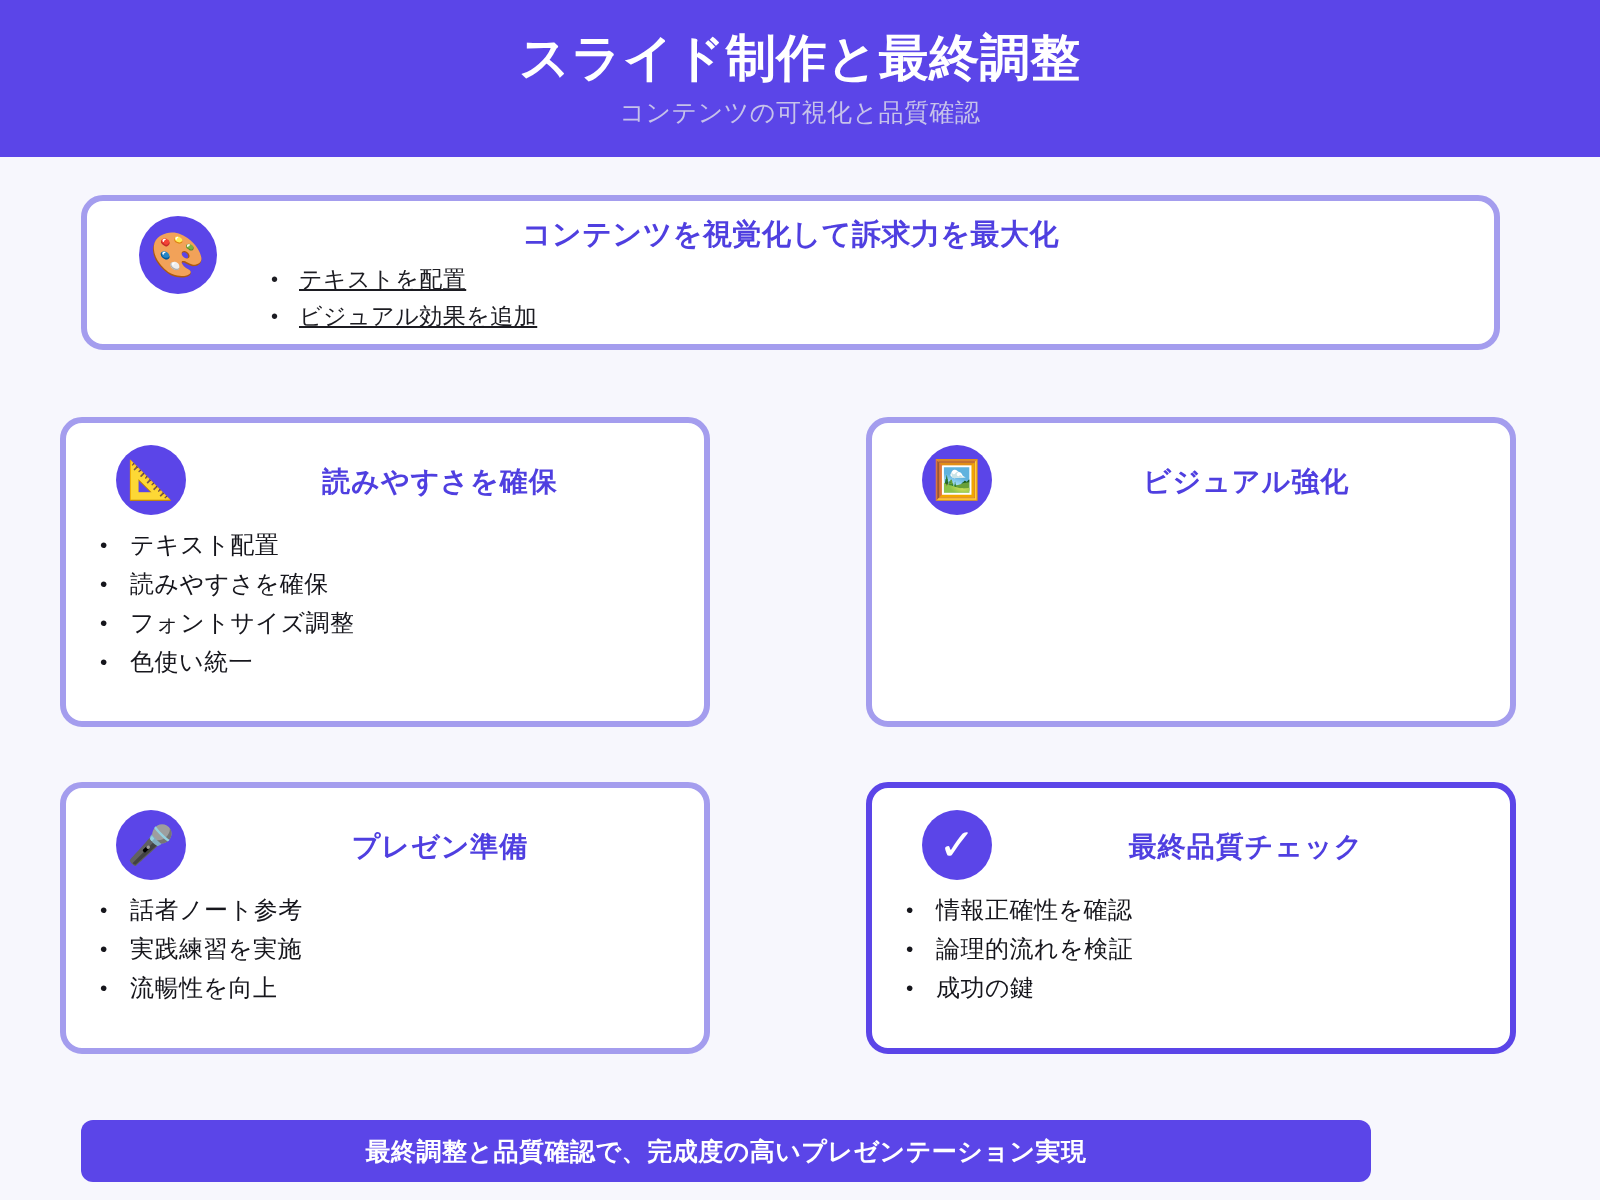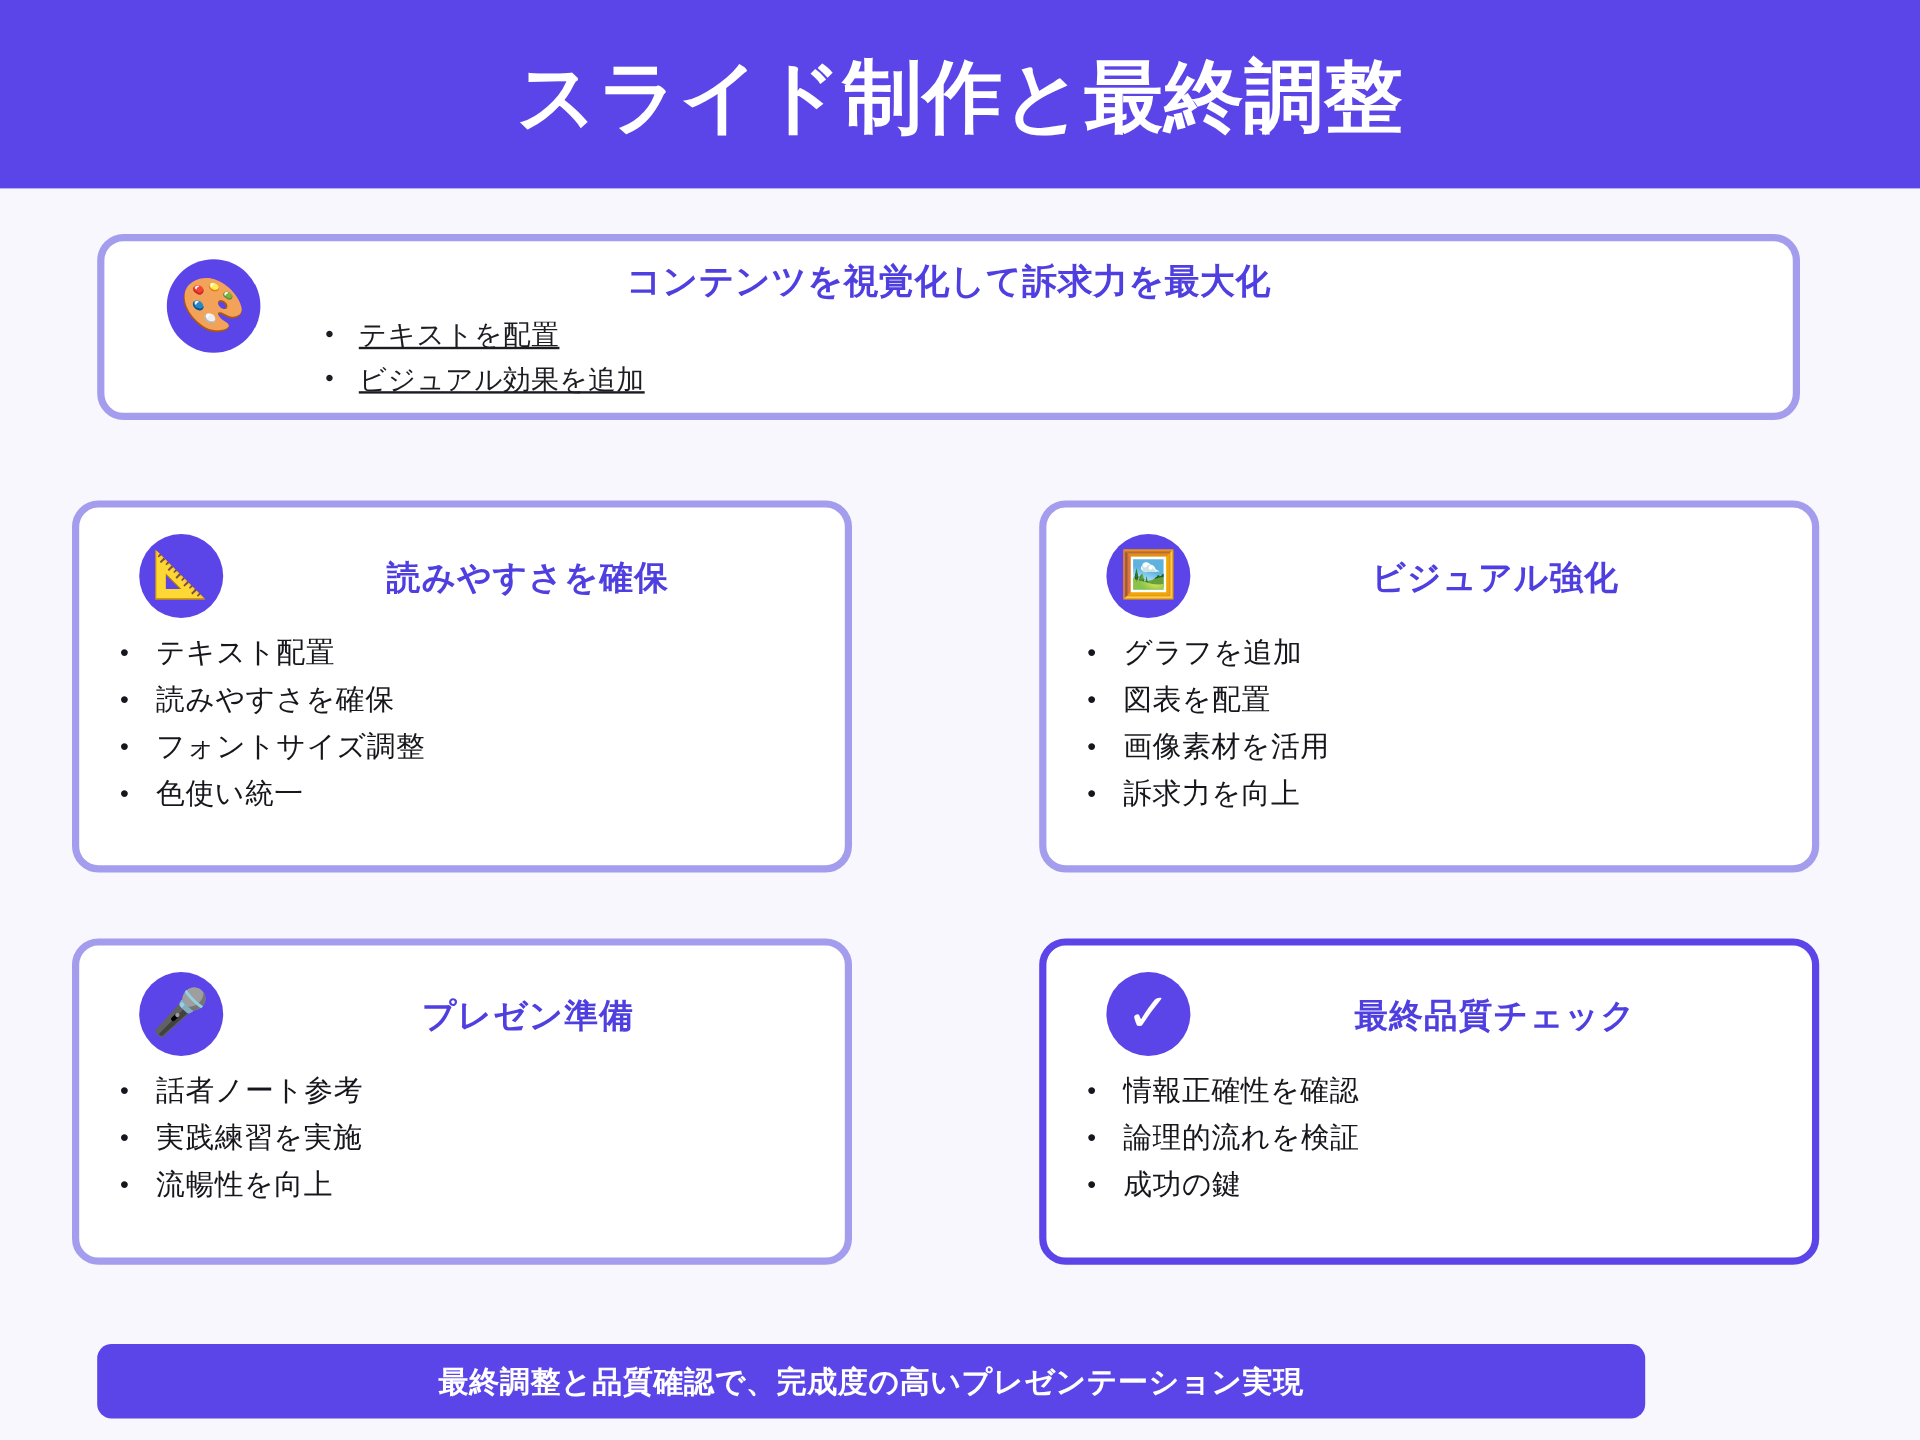--- a/index.html
+++ b/index.html
@@ -31,21 +31,21 @@
     flex: 0 0 157px;
     display: flex;
     flex-direction: column;
     align-items: center;
     justify-content: center;
     padding-top: 4px;
   }
 
   .header-title {
     color: #FFFFFF;
-    font-size: 66px;
+    font-size: 50px;
     font-weight: bold;
     line-height: 1.02;
     letter-spacing: 0.5px;
   }
 
   .header-subtitle {
     color: #C6C2EA;
     font-size: 25px;
     font-weight: normal;
     margin-top: 12px;
@@ -230,20 +230,21 @@
     text-align: center;
   }
 </style>
 </head>
 <body>
 
 <div class="slide">
 
   <div class="header">
     <div class="header-title">スライド制作と最終調整</div>
+    <div class="header-subtitle">コンテンツの可視化と品質確認</div>
   </div>
 
   <div class="body-region">
 
     <div class="card banner-card">
       <div class="banner-head">
         <div class="icon-circle banner-icon">
           <span>🎨</span>
         </div>
         <div class="banner-title">コンテンツを視覚化して訴求力を最大化</div>
@@ -269,26 +270,20 @@
       </ul>
     </div>
 
     <div class="card quad quad-right row-mid">
       <div class="quad-head">
         <div class="icon-circle quad-icon">
           <span>🖼️</span>
         </div>
         <div class="quad-title">ビジュアル強化</div>
       </div>
-      <ul class="quad-list">
-        <li>グラフを追加</li>
-        <li>図表を配置</li>
-        <li>画像素材を活用</li>
-        <li>訴求力を向上</li>
-      </ul>
     </div>
 
     <div class="card quad quad-left row-bottom">
       <div class="quad-head">
         <div class="icon-circle quad-icon">
           <span>🎤</span>
         </div>
         <div class="quad-title">プレゼン準備</div>
       </div>
       <ul class="quad-list">

